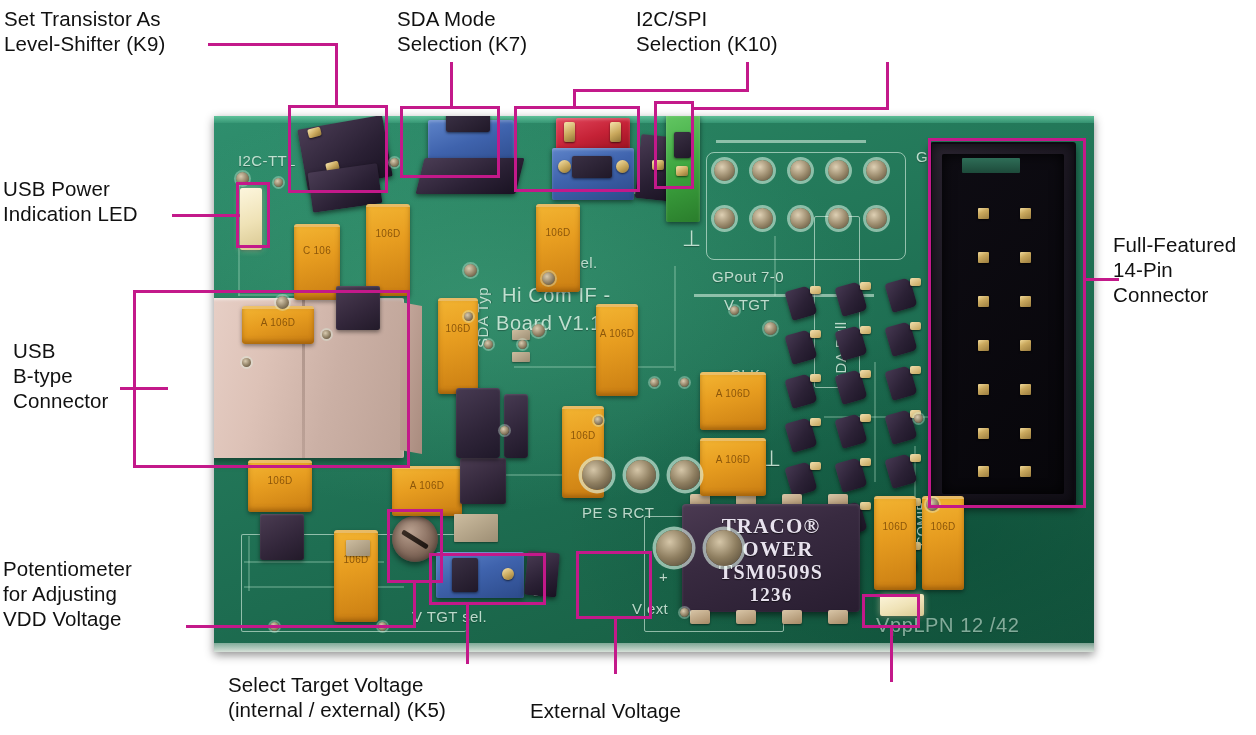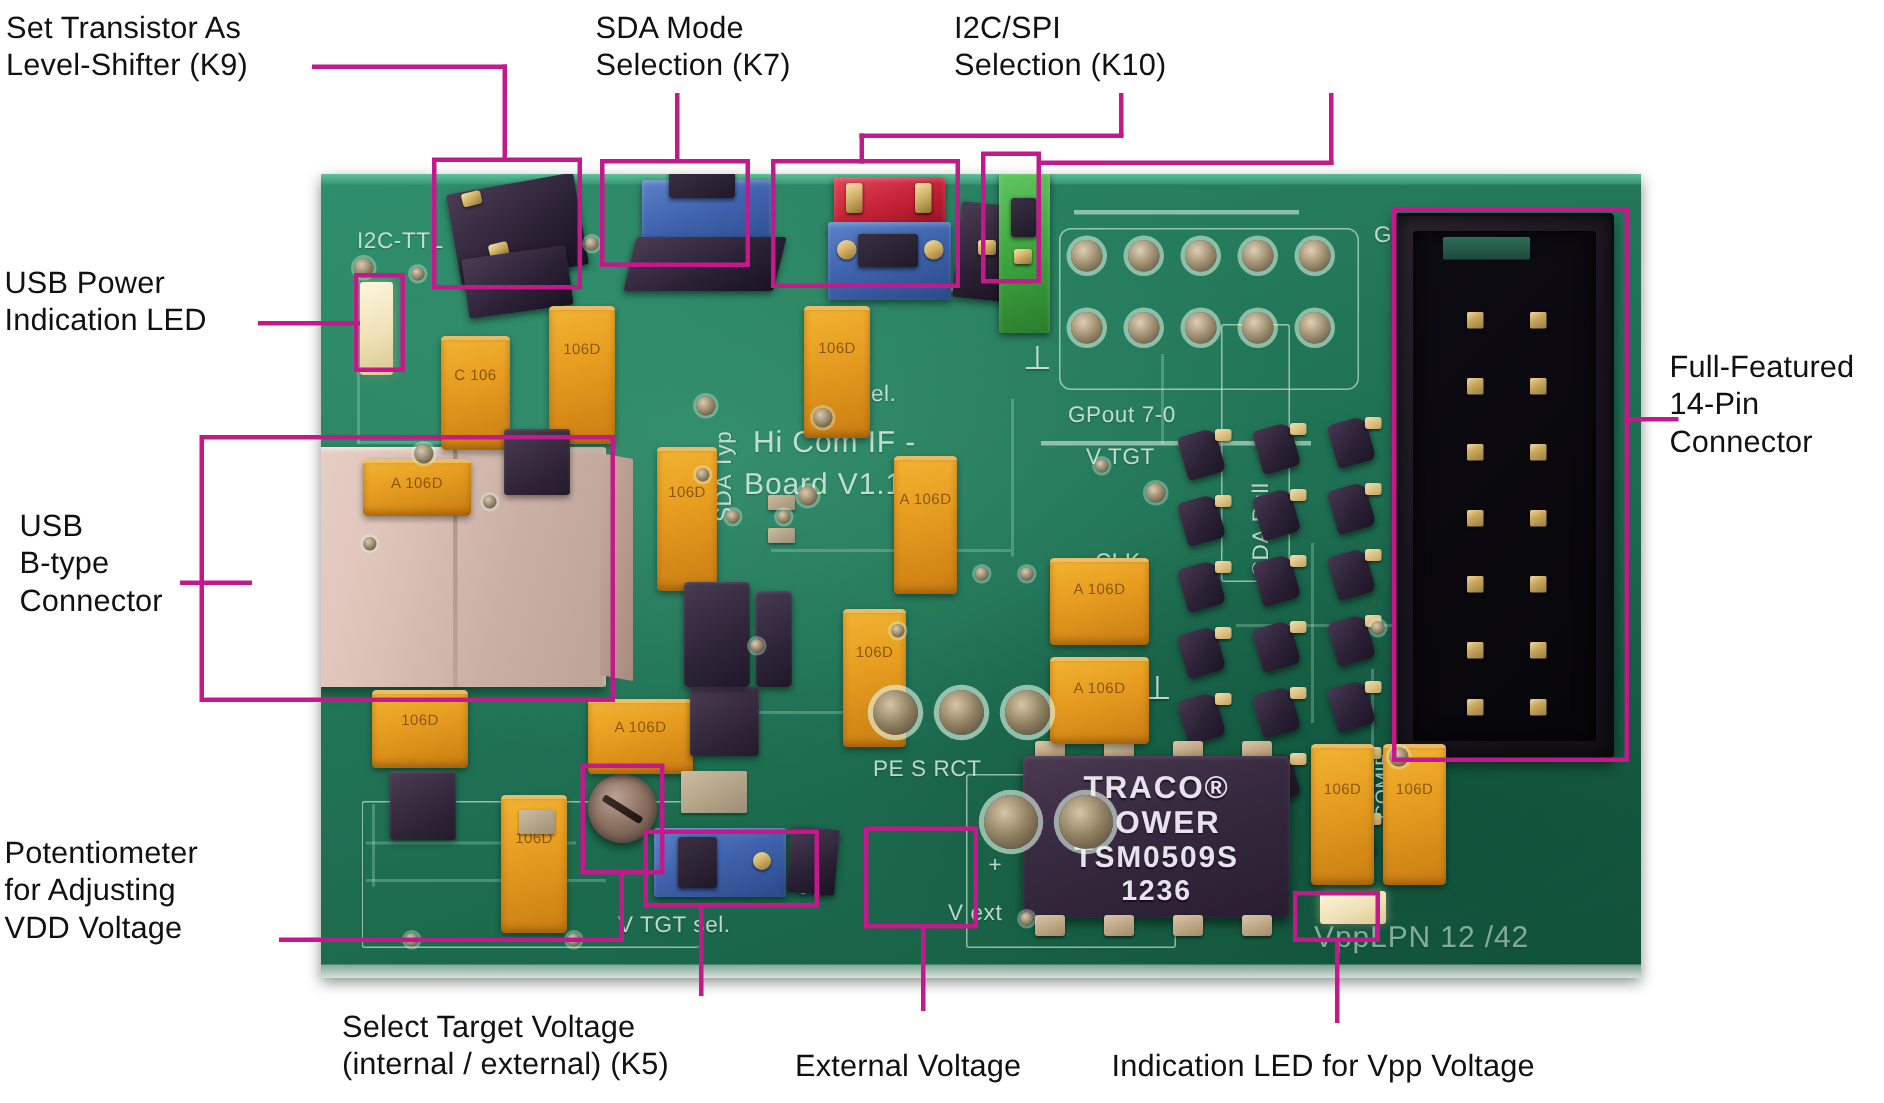--- a/index.html
+++ b/index.html
@@ -233,21 +233,21 @@
 
   
   #traco{
     position:absolute; left:468px; top:388px; width:178px; height:108px;
     background:linear-gradient(160deg,#4b3a52 0%,#382a40 40%,#281d30 100%);
     border-radius:4px;
     box-shadow:0 3px 7px rgba(0,0,0,.55), inset 0 1px 3px rgba(255,255,255,.12);
   }
   #traco .tt{
     position:absolute; left:0; right:0; text-align:center;
-    color:#e8e2ee; font-family:Liberation Sans, sans-serif;
+    color:#e8e2ee; font-family:Liberation Serif, serif;
     font-weight:bold; letter-spacing:1.2px;
     text-shadow:0 1px 1px rgba(0,0,0,.6);
   }
   .tleg{
     position:absolute; width:20px; height:14px; border-radius:2px;
     background:linear-gradient(160deg,#d9c6a8,#a68a66);
     box-shadow:0 1px 2px rgba(0,0,0,.5);
   }
 
   
@@ -587,15 +587,14 @@
 Connector</div>
   <div class="label" style="left:3px;   top:556px;">Potentiometer
 for Adjusting
 VDD Voltage</div>
   <div class="label" style="left:1113px;top:232px;">Full-Featured
 14-Pin
 Connector</div>
   <div class="label" style="left:228px; top:672px;">Select Target Voltage
 (internal / external) (K5)</div>
   <div class="label" style="left:530px; top:698px;">External Voltage</div>
-  <div class="label" style="left:741px; top:698px;">Indication LED for Vpp Voltage</div>
 
 </div>
 
 </body></html>

